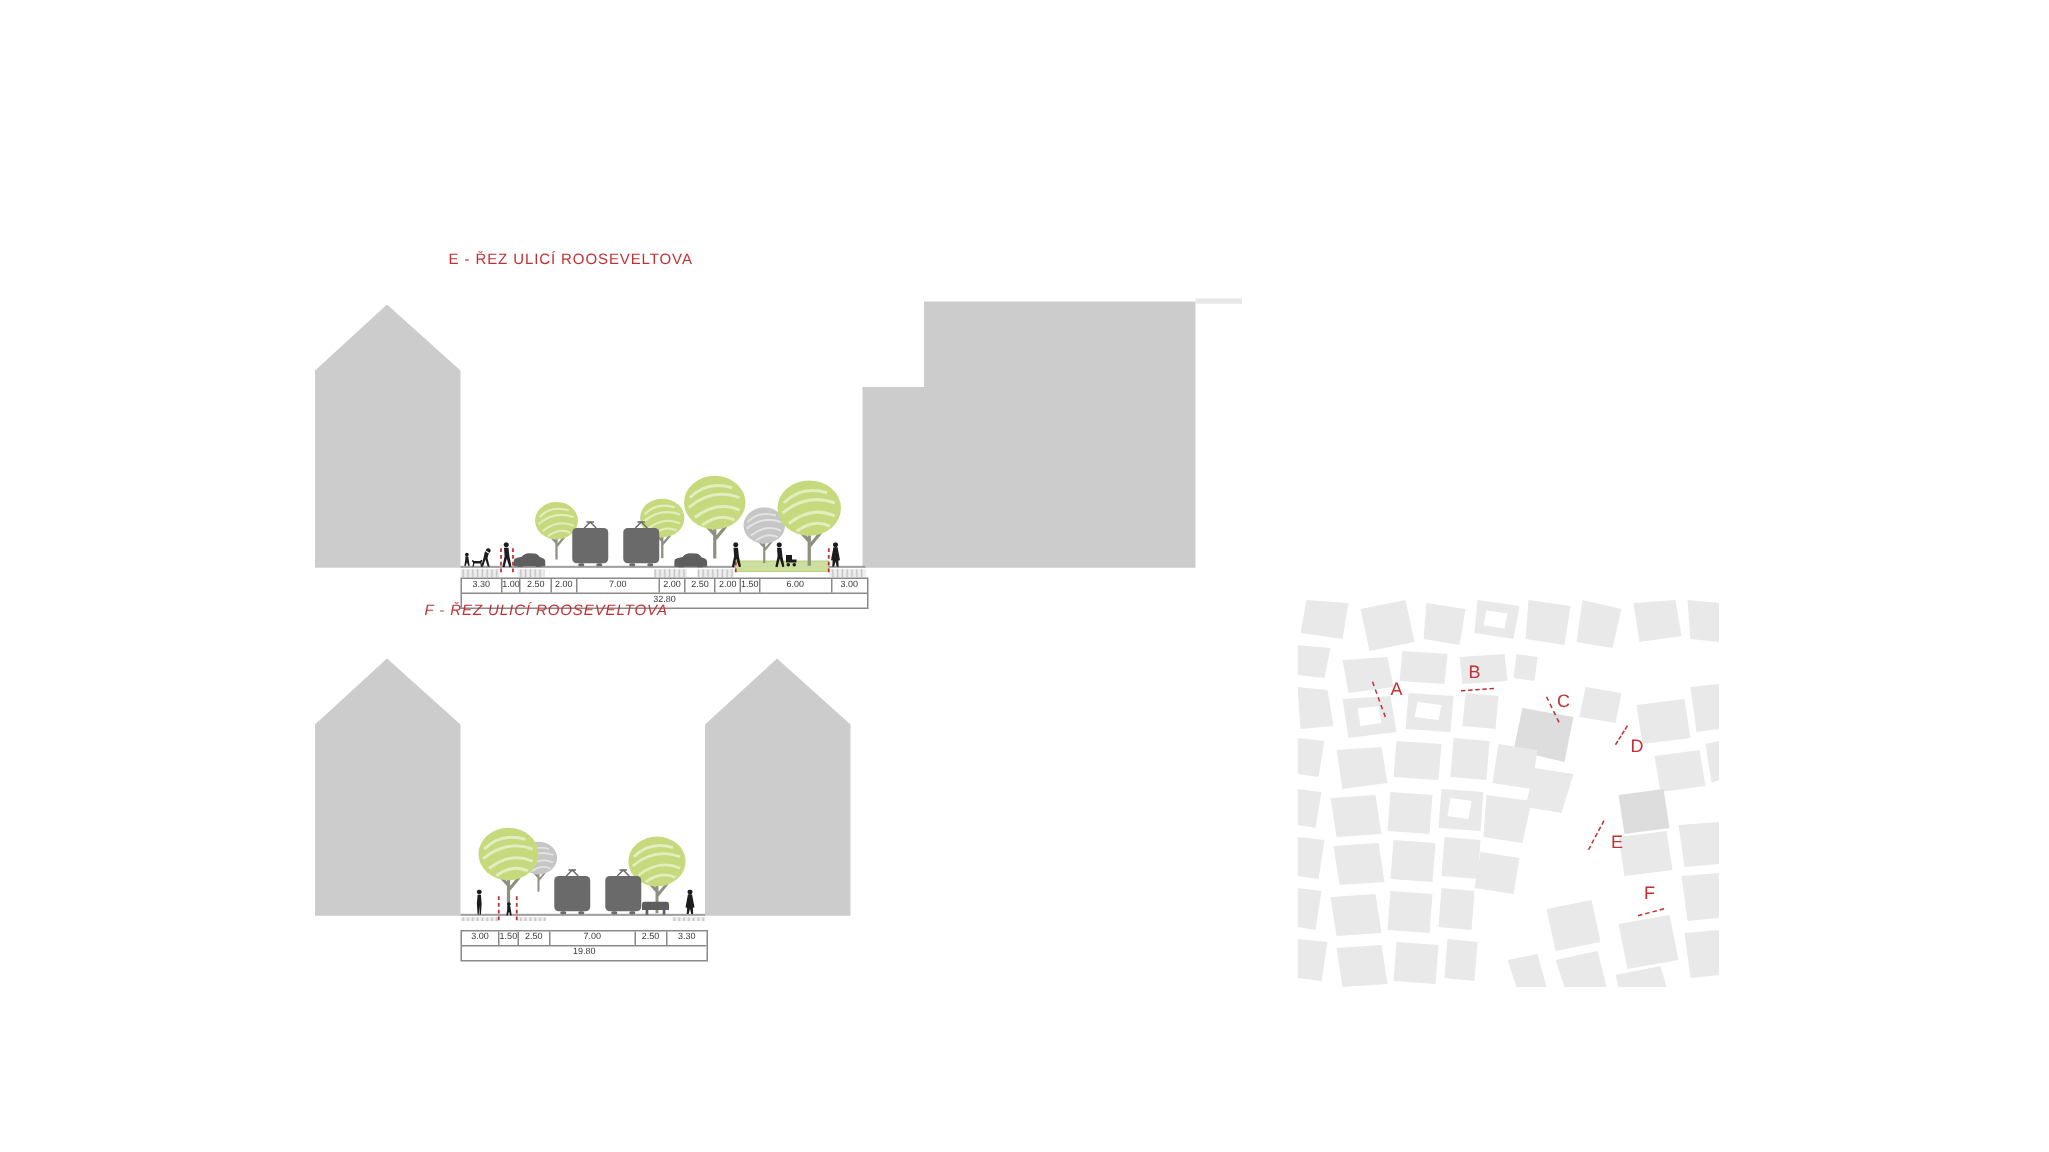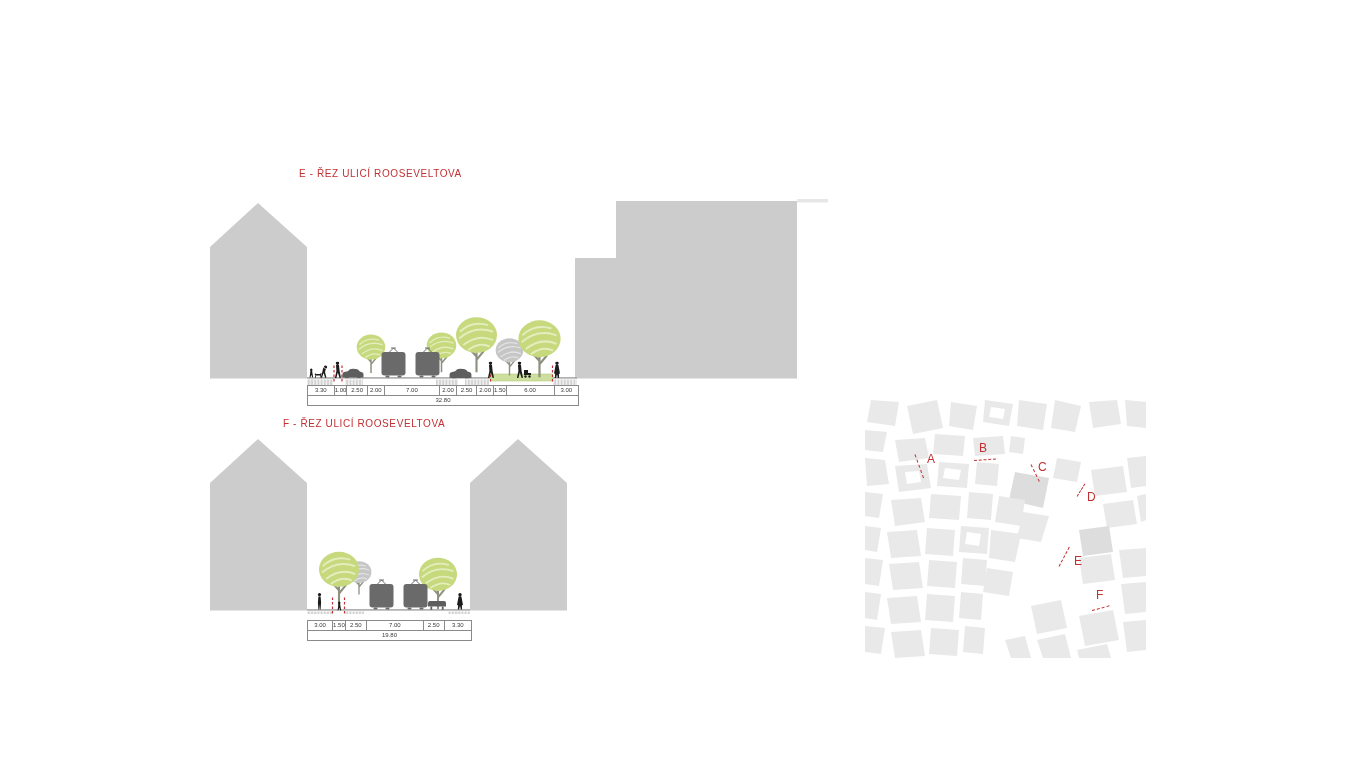--- a/index.html
+++ b/index.html
@@ -1,20 +1,20 @@
 <!DOCTYPE html>
 <html><head>
 <meta charset="utf-8">
 <style>
   html,body{margin:0;padding:0;background:#fff;}
   .canvas{position:relative;width:1366px;height:768px;background:#ffffff;overflow:hidden;
           font-family:"Liberation Sans",sans-serif;}
   .sec-title{position:absolute;font-size:10px;letter-spacing:.6px;color:#c23033;white-space:nowrap;}
   #title-e{left:283px;top:168px;margin-left:16px;}
-  #title-f{left:283px;top:418px;}
+  #title-f{left:283px;top:402px;font-style:italic;}
   svg{position:absolute;display:block;}
   #svg-e{left:210px;top:195px;}
   #svg-f{left:210px;top:430px;}
   #svg-map{left:865px;top:400px;}
   
   .dim-table{position:absolute;border:1px solid #8a8a8a;background:#fff;color:#3a3a3a;}
   #dim-e{left:307px;top:385px;width:270px;}
   #dim-f{left:307px;top:620px;width:163px;}
   .dim-row{display:flex;height:9px;line-height:9px;font-size:6px;}
   .dim-seg{border-right:1px solid #8a8a8a;text-align:center;overflow:visible;white-space:nowrap;}

